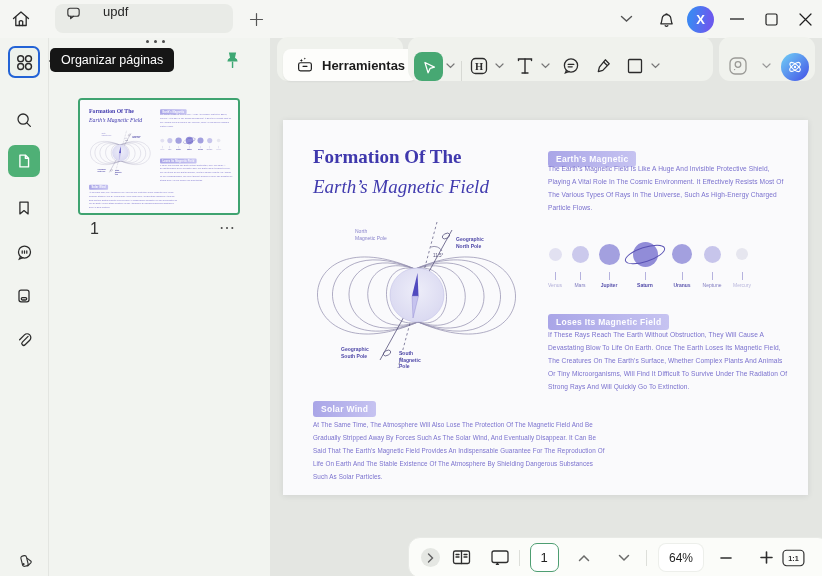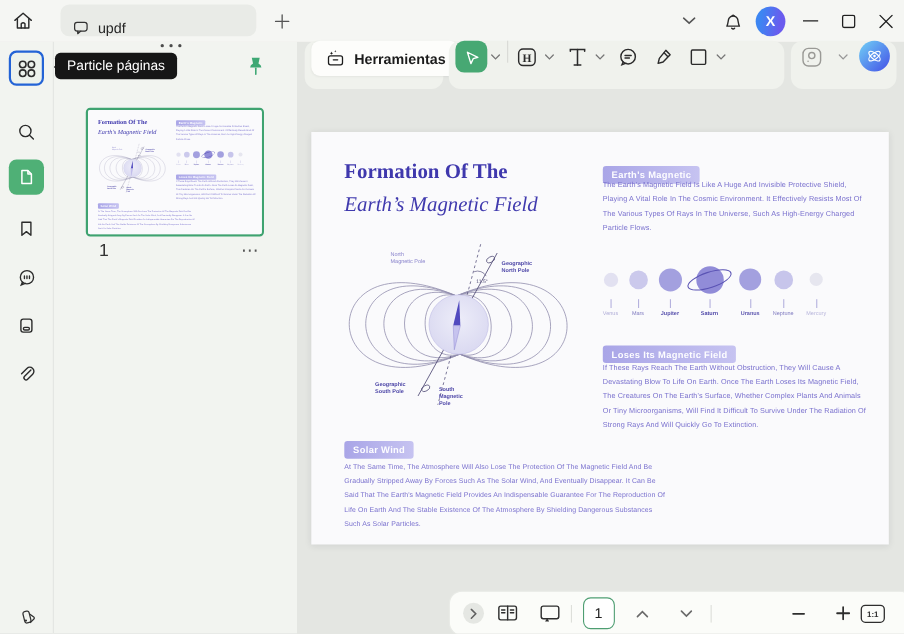--- a/index.html
+++ b/index.html
@@ -5,21 +5,21 @@
   html,body{margin:0;padding:0;}
   body{
     width:822px;height:576px;overflow:hidden;position:relative;
     background:#E4E6E2;
     font-family:"Liberation Sans",sans-serif;
     -webkit-font-smoothing:antialiased;
   }
   
   .titlebar{position:absolute;left:0;top:0;width:822px;height:38px;background:#F5F6F3;z-index:5;}
   .home-btn{position:absolute;left:8px;top:6px;width:26px;height:26px;border-radius:6px;display:flex;align-items:center;justify-content:center;}
-  .tab{position:absolute;left:55px;top:4px;width:178px;height:29px;background:#E9EBE7;border-radius:8px;display:flex;align-items:flex-end;gap:7px;padding:0 10px;box-sizing:border-box;}
+  .tab{position:absolute;left:55px;top:4px;width:178px;height:29px;background:#E9EBE7;border-radius:8px;display:flex;align-items:flex-start;gap:21px;padding:0 10px;box-sizing:border-box;}
   .tab-title{font-size:13px;color:#262626;}
   .tab-plus{position:absolute;left:244px;top:7px;width:24px;height:24px;display:flex;align-items:center;justify-content:center;}
   .tb-right{position:absolute;right:0;top:0;height:38px;display:flex;align-items:center;}
   .tb-ctrl{width:30px;height:30px;display:flex;align-items:center;justify-content:center;}
   .avatar{width:27px;height:27px;border-radius:50%;background:linear-gradient(100deg,#3D86F2 20%,#6A5BEE 80%);color:#fff;font-size:13px;font-weight:bold;display:flex;align-items:center;justify-content:center;margin:0 6px;}
   .win-btn{width:34px;height:38px;display:flex;align-items:center;justify-content:center;}
   
   .iconbar{position:absolute;left:0;top:38px;width:48px;bottom:0;background:#F2F4F0;border-right:1px solid #E3E5E1;z-index:6;}
   .side-item{position:absolute;left:8px;width:32px;height:32px;border-radius:7px;display:flex;align-items:center;justify-content:center;}
   .side-active-green{background:#4FB076;}
@@ -30,21 +30,21 @@
   .panel-dots i{width:3px;height:3px;border-radius:50%;background:#4c4c4c;}
   .pin-btn{position:absolute;right:26px;top:10px;width:24px;height:24px;display:flex;align-items:center;justify-content:center;}
   .thumbnail{position:absolute;left:30px;top:60px;width:162px;height:117px;background:#FAFAFC;border:2px solid #3FA370;border-radius:4px;box-sizing:border-box;overflow:hidden;}
   .thumb-label-row{position:absolute;left:30px;top:182px;width:162px;height:22px;}
   .thumb-pagenum{position:absolute;left:12px;top:0;font-size:16px;color:#333;}
   .thumb-more{position:absolute;right:4px;top:-2px;font-size:16px;color:#555;letter-spacing:1px;}
   
   .tooltip{position:absolute;left:50px;top:48px;background:#161616;color:#fff;font-size:12.5px;padding:5px 11px;border-radius:5px;z-index:60;white-space:nowrap;}
   .tooltip:before{content:"";position:absolute;left:-6px;top:8px;border:5px solid transparent;border-right-color:#161616;}
   
-  .tgroup{position:absolute;top:37px;height:44px;background:#F0F2ED;border-radius:11px;z-index:5;display:flex;align-items:flex-start;box-sizing:border-box;}
+  .tgroup{position:absolute;top:37px;height:44px;background:#F0F2ED;border-radius:11px;z-index:5;display:flex;align-items:flex-end;box-sizing:border-box;}
   .g1{left:277px;width:126px;padding:0 6px;}
   .g2{left:408px;width:305px;padding:0 4px;}
   .g3{left:719px;width:96px;padding:0 6px;justify-content:space-between;}
   .tools-btn{display:flex;align-items:center;gap:7px;background:#FDFDFB;border-radius:8px;height:32px;padding:0 12px;box-shadow:0 1px 2px rgba(0,0,0,.05);}
   .tools-label{font-size:13px;font-weight:bold;color:#1c1c1c;}
   .tool-ic{width:26px;height:30px;display:flex;align-items:center;justify-content:center;}
   .green-btn{width:29px;height:29px;border-radius:8px;background:#47A873;display:flex;align-items:center;justify-content:center;margin-left:2px;}
   .chev{width:14px;height:30px;display:flex;align-items:center;justify-content:center;}
   .vdiv{width:1px;height:20px;background:#D7D9D4;margin:0 4px;}
   .sp{width:6px;}
@@ -335,21 +335,21 @@
     <span class="badge b3">Solar Wind</span>
     <div class="doc-par p3">At The Same Time, The Atmosphere Will Also Lose The Protection Of The Magnetic Field And Be Gradually Stripped Away By Forces Such As The Solar Wind, And Eventually Disappear. It Can Be Said That The Earth's Magnetic Field Provides An Indispensable Guarantee For The Reproduction Of Life On Earth And The Stable Existence Of The Atmosphere By Shielding Dangerous Substances Such As Solar Particles.</div>
   </div>
     </div>
   <div class="thumb-label-row">
     <span class="thumb-pagenum">1</span>
     <span class="thumb-more">⋯</span>
   </div>
 </div>
 
-<div class="tooltip">Particle páginas</div>
+<div class="tooltip">Organizar páginas</div>
 
 <div class="tgroup g1">
   <div class="tools-btn">
     <span>
       <svg width="20" height="20" viewBox="0 0 22 22" fill="none" stroke="#1c1c1c" stroke-width="1.3" stroke-linecap="round" stroke-linejoin="round">
         <path d="M4 10.5 Q4 8.5 6 8.5 H16 Q18 8.5 18 10.5 V15.5 Q18 17.5 16 17.5 H6 Q4 17.5 4 15.5 Z"></path>
         <path d="M8.8 12.5 H13.2"></path>
         <path d="M7 4.2 L7.5 5.5 L8.8 6 L7.5 6.5 L7 7.8 L6.5 6.5 L5.2 6 L6.5 5.5 Z" fill="#1c1c1c" stroke="none"></path>
         <path d="M10.8 2.8 L11.1 3.7 L12 4 L11.1 4.3 L10.8 5.2 L10.5 4.3 L9.6 4 L10.5 3.7 Z" fill="#1c1c1c" stroke="none"></path>
       </svg>
@@ -605,20 +605,23 @@
     <svg width="12" height="8" viewBox="0 0 12 8" fill="none" stroke="#6a6a6a" stroke-width="1.5" stroke-linecap="round">
         <path d="M1.5 6.5 L6 2 L10.5 6.5"></path>
       </svg>
   </div>
   <div class="sb-item" style="left:200px;width:30px;">
     <svg width="12" height="8" viewBox="0 0 12 8" fill="none" stroke="#6a6a6a" stroke-width="1.5" stroke-linecap="round">
         <path d="M1.5 1.5 L6 6 L10.5 1.5"></path>
       </svg>
   </div>
   <div class="sb-div" style="left:237px;"></div>
+  <div class="sb-item" style="left:246px;width:52px;">
+    <span class="zoom-pill">64%</span>
+  </div>
   <div class="sb-item" style="left:302px;width:30px;">
     <svg width="12" height="2" viewBox="0 0 12 2" stroke="#2e2e2e" stroke-width="1.6" stroke-linecap="round">
         <path d="M1 1 H11"></path>
       </svg>
   </div>
   <div class="sb-item" style="left:342px;width:30px;">
     <svg width="13" height="13" viewBox="0 0 13 13" stroke="#2e2e2e" stroke-width="1.6" stroke-linecap="round">
         <path d="M6.5 1 V12 M1 6.5 H12"></path>
       </svg>
   </div>

